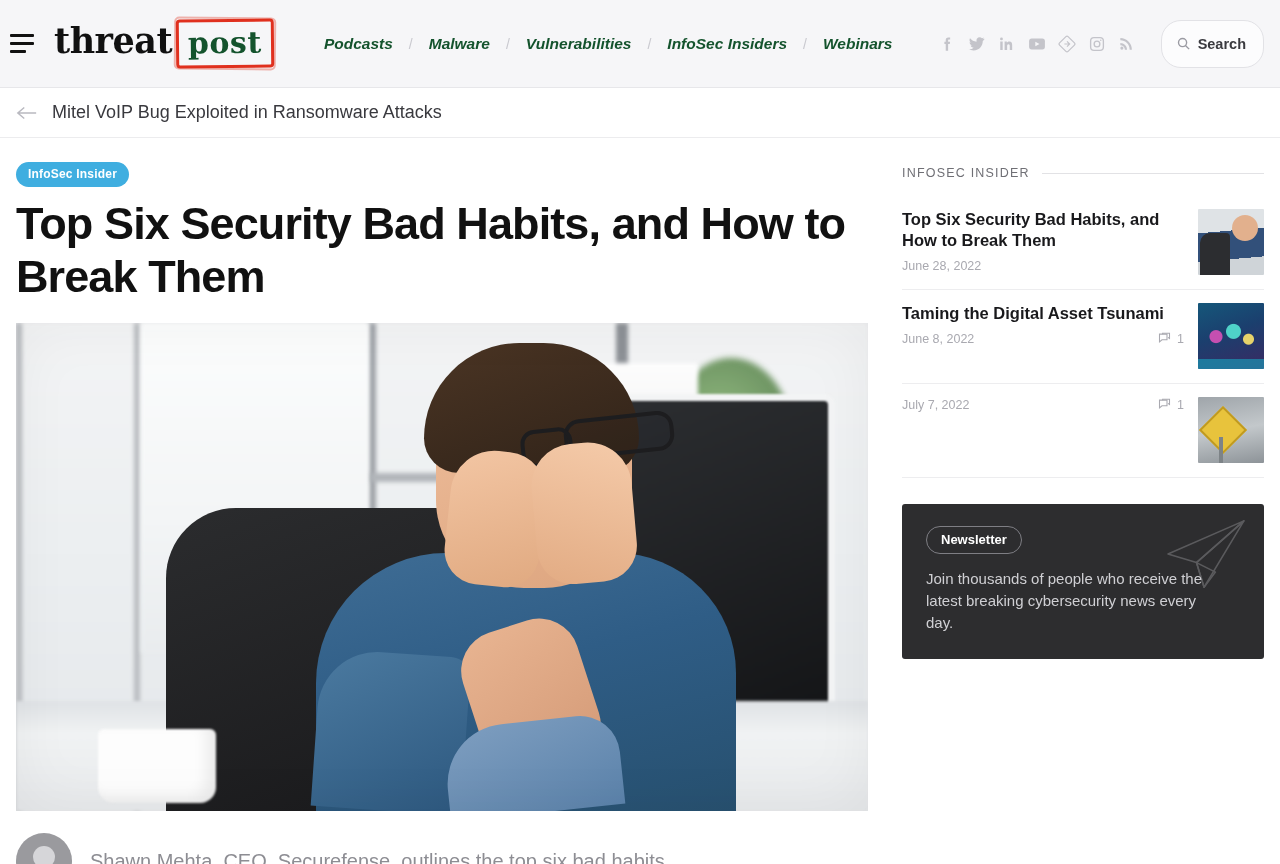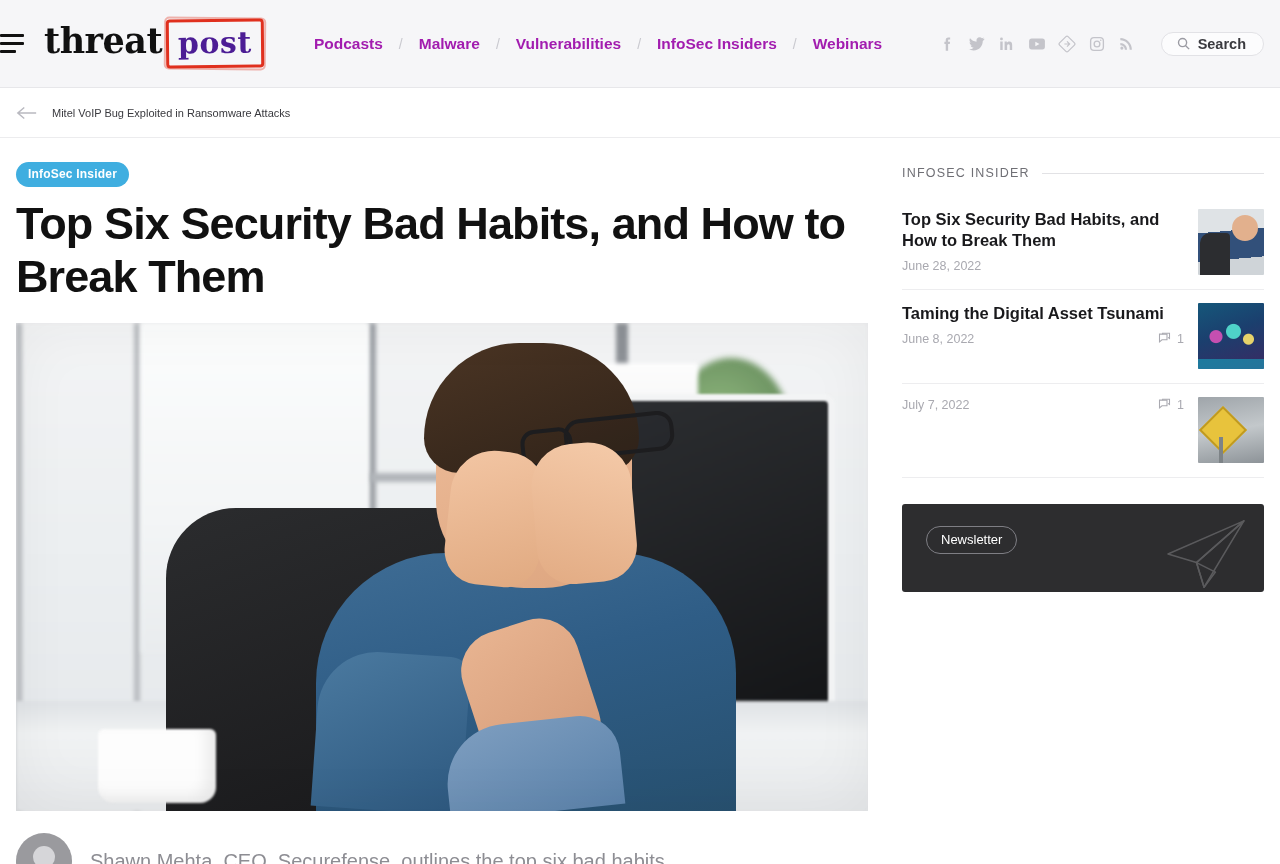--- a/index.html
+++ b/index.html
@@ -9,21 +9,21 @@
     background: #ffffff; color: #1b1b1b;
     overflow: hidden;
   }
 
   
   .header {
     height: 88px; width: 1280px;
     background: #f6f6f8;
     border-bottom: 1px solid #e7e7ea;
     display: flex; align-items: center;
-    padding: 0 16px 0 0;
+    padding: 0 16px 0 10px;
   }
   .hamburger {
     width: 30px; height: 26px; margin-right: 14px;
     display: flex; flex-direction: column; justify-content: center; gap: 5px;
     cursor: pointer;
   }
   .hamburger i { display: block; height: 3px; background: #111; border-radius: 1px; }
   .hamburger i:nth-child(1) { width: 24px; }
   .hamburger i:nth-child(2) { width: 24px; }
   .hamburger i:nth-child(3) { width: 16px; }
@@ -40,53 +40,53 @@
     border: 3px solid #e0301e; border-radius: 4px;
     transform: rotate(-0.6deg);
   }
   .logo-post-wrap:before {
     content:""; position:absolute; inset:-5px;
     border: 2px solid rgba(224,48,30,.35); border-radius: 5px;
     transform: rotate(1.2deg);
   }
   .logo-post {
     font-family: "DejaVu Serif", serif;
-    font-weight: 700; font-size: 30px; color: #4c1d95; letter-spacing: 0.5px;
+    font-weight: 700; font-size: 30px; color: #14532d; letter-spacing: 0.5px;
   }
 
   .nav { display: flex; align-items: center; gap: 0; }
   .nav a {
-    font-size: 15.5px; font-weight: 600; color: #a21caf;
-    text-decoration: none; padding: 0 16px; white-space: nowrap;
+    font-size: 15.5px; font-weight: 600; color: #14532d;
+    text-decoration: none; padding: 0 16px; white-space: nowrap; font-style: italic;
   }
   .nav .sep { color: #c9c9cf; font-size: 14px; }
 
   .header-right { margin-left: auto; display: flex; align-items: center; gap: 0; }
   .socials { display: flex; align-items: center; gap: 6px; margin-right: 22px; }
   .socials .sico {
     width: 24px; height: 24px; display: flex; align-items: center; justify-content: center;
     color: #c4c4ca; cursor: pointer;
   }
   .socials .sico svg { display: block; }
   .search-btn {
     display: flex; align-items: center; gap: 7px;
-    height: 24px; padding: 0 17px 0 14px;
+    height: 48px; padding: 0 17px 0 14px;
     border: 1px solid #e2e2e6; border-radius: 20px; background: #fcfcfd;
     font-size: 14.5px; font-weight: 600; color: #3a3a3f; cursor: pointer;
   }
   .search-btn .mag { color: #9a9aa2; display: flex; }
 
   
   .crumbbar {
     height: 50px; display: flex; align-items: center;
     padding-left: 16px; border-bottom: 1px solid #ececee;
     background: #fff;
   }
   .crumb-arrow { color: #b9b9c0; display: flex; margin-right: 14px; }
-  .crumb-text { font-size: 11px; color: #39393e; font-weight: 500; }
+  .crumb-text { font-size: 18px; color: #39393e; font-weight: 500; }
 
   
   .wrap { display: flex; padding: 0 16px; gap: 34px; }
   .main { width: 852px; padding-top: 24px; }
   .side { width: 362px; padding-top: 28px; }
 
   
   .badge {
     display: inline-block; background: #3faee0; color: #fff;
     font-size: 12px; font-weight: 600; letter-spacing: .2px;
@@ -278,21 +278,21 @@
   }
   .t5:after { content:""; position:absolute; left:21px; top:40px; width:4px; height:26px; background:#7d8387; }
 
   
   .newsletter {
     margin-top: 26px; background: #2d2d2f; border-radius: 3px;
     padding: 22px 24px 24px; position: relative; overflow: hidden;
   }
   .nl-pill {
     display:inline-block; border:1px solid #7e7e84; border-radius: 16px;
-    padding: 5px 14px 6px; font-size: 13px; color:#fff; font-weight:400;
+    padding: 5px 14px 6px; font-size: 13px; color:#fff; font-weight:700;
     margin-bottom: 14px;
   }
   .nl-title { font-size: 19px; font-weight: 700; color:#fff; margin-bottom: 9px; }
   .nl-title em { font-style: italic; }
   .nl-desc { font-size: 15px; line-height: 1.48; color:#cfcfd3; max-width: 300px; }
   .plane { position:absolute; right: 16px; top: 14px; opacity: .28; }
 </style>
 </head>
 <body>
 
@@ -479,16 +479,17 @@
 
     <div class="newsletter">
       <span class="plane">
         <svg width="86" height="74" viewBox="0 0 90 78" fill="none" stroke="#cfcfd3" stroke-width="1.6" stroke-linejoin="round">
             <path d="M86 3L6 38l30 9z"></path>
             <path d="M36 47l8 26 12-16z"></path>
             <path d="M86 3L36 47l8 26z"></path>
           </svg>
       </span>
       <span class="nl-pill">Newsletter</span>
+      <div class="nl-desc">Join thousands of people who receive the latest breaking cybersecurity news every day.</div>
       
     </div>
   </div>
 </div>
 
 </body></html>

